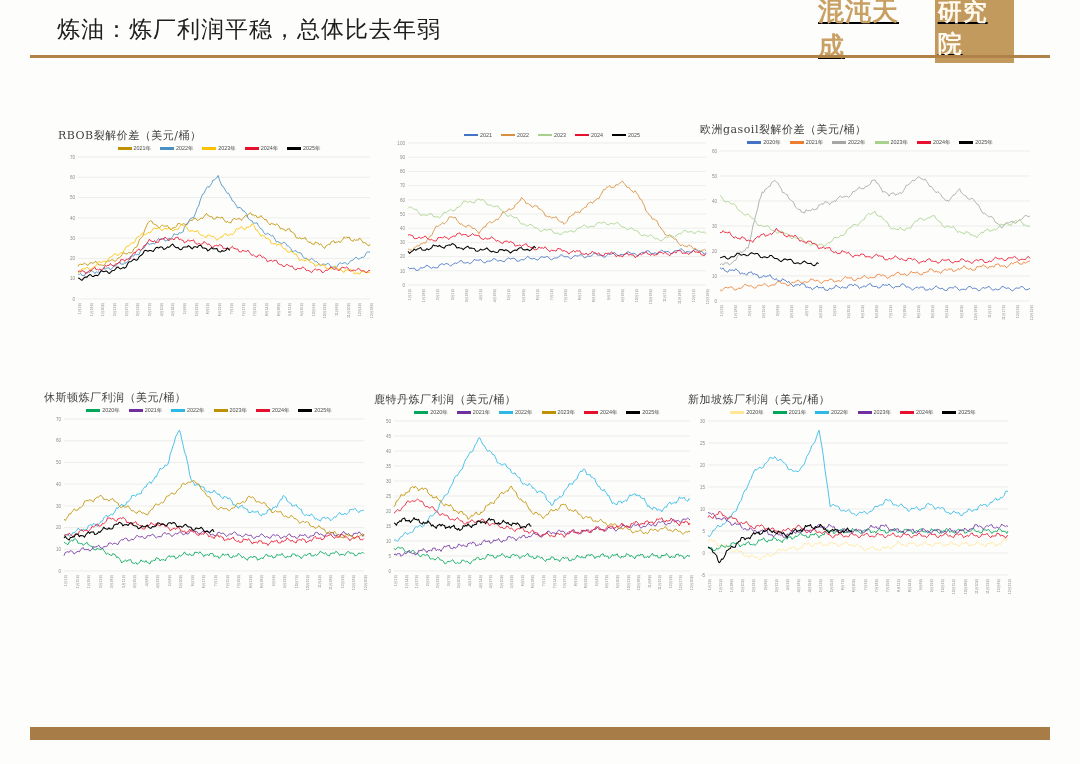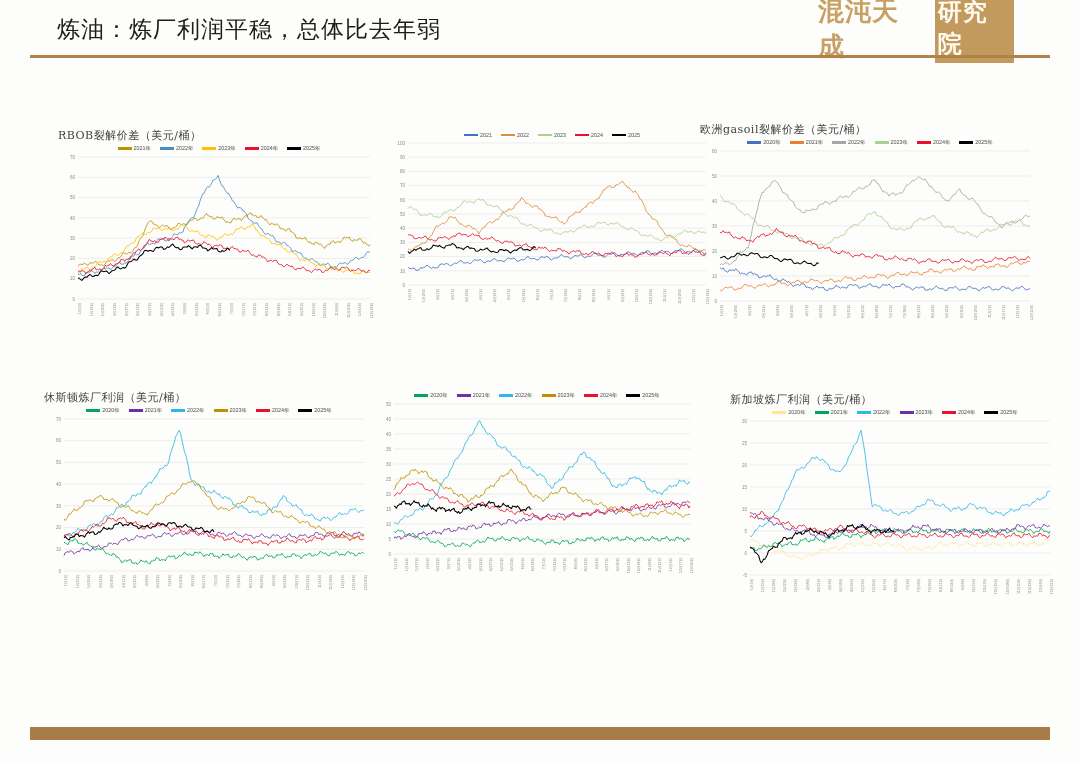--- a/index.html
+++ b/index.html
@@ -19,21 +19,21 @@
     font-size:23px;color:#1d1d1b;letter-spacing:1px;
     font-family:"DejaVu Serif", serif;
     white-space:nowrap;
   }
   #header-rule{
     position:absolute;left:30px;top:55px;width:1020px;height:3px;
     background:#b08247;
   }
   #brand-logo{
     position:absolute;left:818px;top:8px;width:196px;height:42px;
-    display:flex;align-items:center;justify-content:flex-end;gap:11px;
+    display:flex;align-items:center;justify-content:flex-end;gap:11px;text-decoration:underline;
   }
   .logo-seal{
     font-family:"DejaVu Serif", serif;
     font-size:26px;font-weight:bold;letter-spacing:1px;
     color:#c9a063;
   }
   .logo-box{
     background:#c39a5d;color:#fffaf0;
     font-family:"DejaVu Serif", serif;
     font-size:24px;font-weight:bold;letter-spacing:1px;
@@ -413,20 +413,21 @@
         <span class="xlab" style="left: 250.769px;">10月7日</span>
         <span class="xlab" style="left: 262.308px;">10月21日</span>
         <span class="xlab" style="left: 273.846px;">11月4日</span>
         <span class="xlab" style="left: 285.385px;">11月18日</span>
         <span class="xlab" style="left: 296.923px;">12月2日</span>
         <span class="xlab" style="left: 308.462px;">12月16日</span>
         <span class="xlab" style="left: 320px;">12月30日</span>
       </div>
     </div>
     <div class="chart-cell" style="left: 374px; top: 292px;">
+      <div class="chart-title" style="width: 326px;">鹿特丹炼厂利润（美元/桶）</div>
       <div class="chart-legend" style="width: 326px;">
         <div class="legend-item">
           <span class="legend-swatch" style="background: rgb(0, 166, 90);"></span>
           <span class="legend-label">2020年</span>
         </div>
         <div class="legend-item">
           <span class="legend-swatch" style="background: rgb(112, 48, 160);"></span>
           <span class="legend-label">2021年</span>
         </div>
         <div class="legend-item">
@@ -503,21 +504,21 @@
         <span class="xlab" style="left: 242px;">9月30日</span>
         <span class="xlab" style="left: 252.571px;">10月13日</span>
         <span class="xlab" style="left: 263.143px;">10月26日</span>
         <span class="xlab" style="left: 273.714px;">11月8日</span>
         <span class="xlab" style="left: 284.286px;">11月21日</span>
         <span class="xlab" style="left: 294.857px;">12月3日</span>
         <span class="xlab" style="left: 305.429px;">12月17日</span>
         <span class="xlab" style="left: 316px;">12月30日</span>
       </div>
     </div>
-    <div class="chart-cell" style="left: 730px; top: 292px;">
+    <div class="chart-cell" style="left: 688px; top: 292px;">
       <div class="chart-title" style="width: 330px;">新加坡炼厂利润（美元/桶）</div>
       <div class="chart-legend" style="width: 330px;">
         <div class="legend-item">
           <span class="legend-swatch" style="background: rgb(255, 230, 153);"></span>
           <span class="legend-label">2020年</span>
         </div>
         <div class="legend-item">
           <span class="legend-swatch" style="background: rgb(0, 166, 90);"></span>
           <span class="legend-label">2021年</span>
         </div>

